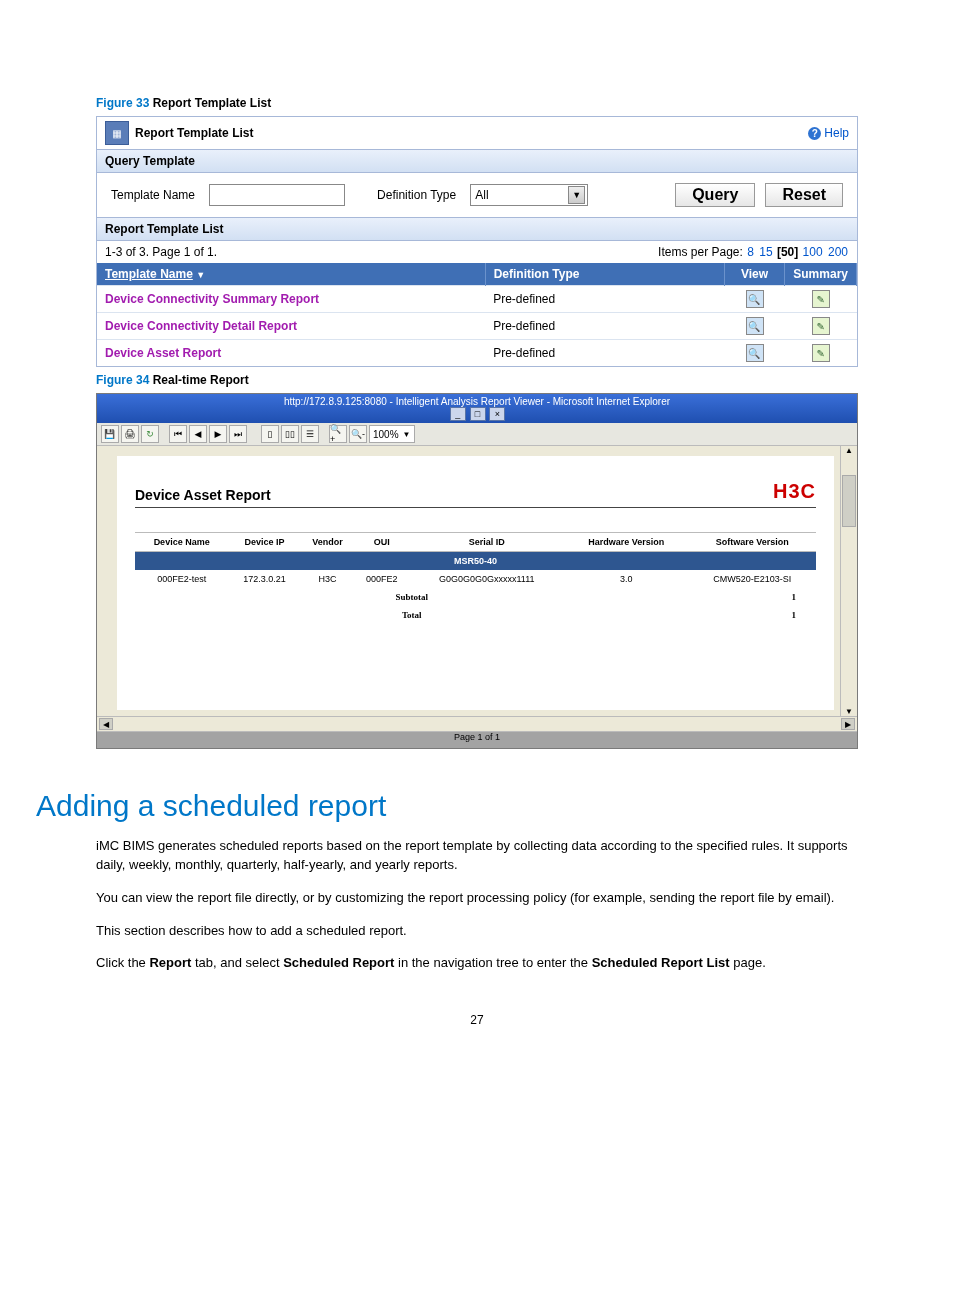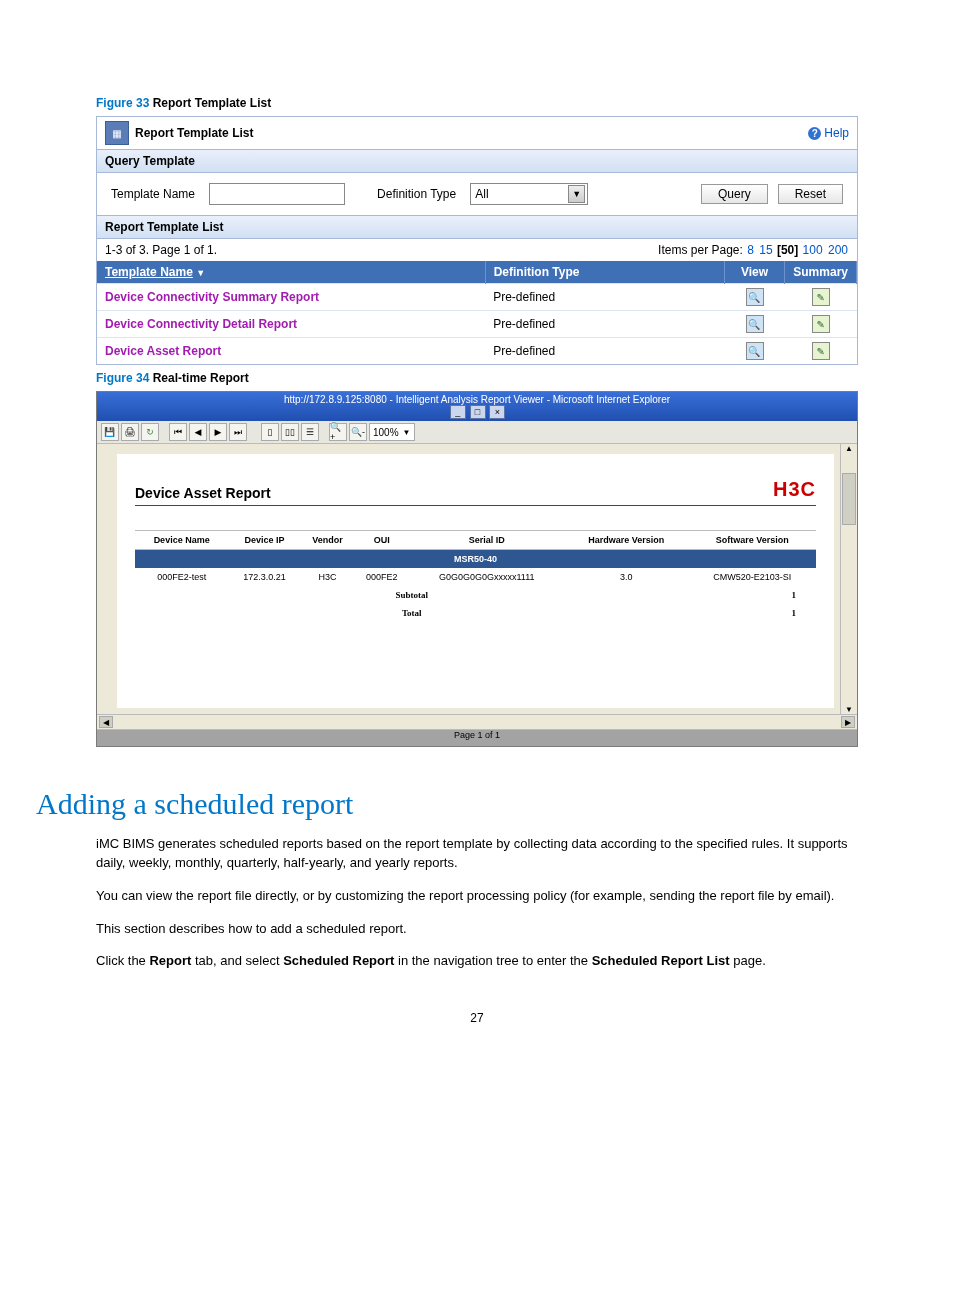--- a/index.html
+++ b/index.html
@@ -68,21 +68,21 @@
     display: inline-flex; align-items: center; justify-content: space-between;
     padding: 0 2px 0 4px; background: #fff;
   }
   .select-arrow {
     width: 15px; height: 16px; background: linear-gradient(#eee,#ccc);
     border: 1px solid #888; display: inline-flex; align-items: center; justify-content: center;
     font-size: 9px;
   }
   .btn {
     border: 1px solid #999; background: linear-gradient(#fff,#e6e6e6);
-    padding: 2px 16px; font-size: 12px; cursor: pointer;
+    padding: 2px 16px; font-size: 16px; cursor: pointer; font-weight: bold;
   }
   .pager-row {
     display: flex; justify-content: space-between; align-items: center;
     padding: 4px 8px; font-size: 12px;
   }
   .pager-row .ipp a { color: #0055cc; text-decoration: none; margin: 0 1px; }
   .pager-row .ipp .sel { color: #000; font-weight: bold; }
   table.tpl {
     width: 100%; border-collapse: collapse; font-size: 12px;
   }
@@ -163,21 +163,21 @@
   }
   .rpt-sub td { font-weight: bold; text-align: left; padding: 3px 6px; font-family: Liberation Serif, serif; }
   .rpt-sub td.right, .rpt-tot td.right { text-align: right; padding-right: 20px;}
   .ie-footer {
     background: #a3a3a3; border-top: 1px solid #bbb; height: 16px;
     display:flex; justify-content:space-between; align-items:flex-start; padding:0 4px; font-size:9px;
   }
   .ie-hscroll { background:#ece9d8; height:14px; border-top:1px solid #bbb; display:flex; justify-content:space-between; align-items:center; padding:0 2px; font-size:8px;}
   .ie-hscroll .har { width:12px;height:10px;border:1px solid #aaa;background:#cfcfc6;display:inline-flex;align-items:center;justify-content:center;}
   h1.section {
-    font-family: Liberation Serif, serif; font-weight: 300; color: #0077c8;
+    font-family: Liberation Sans, sans-serif; font-weight: 300; color: #0077c8;
     font-size: 30px; margin: 40px 0 10px -60px;
   }
   .page-num { text-align: center; font-size: 12px; margin-top: 40px; }
 </style>
 </head>
 <body>
 
 <div class="page">
 
   <div class="fig-caption">

